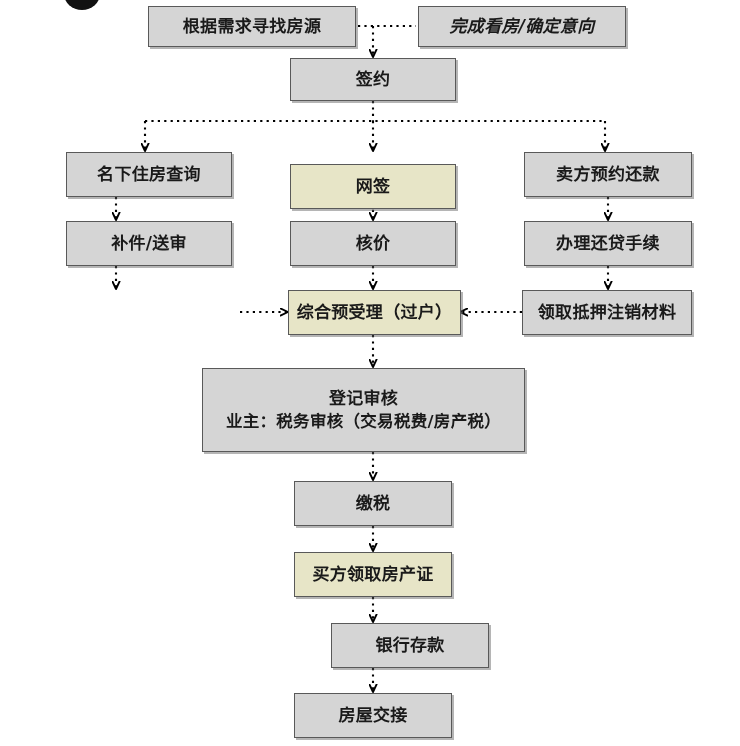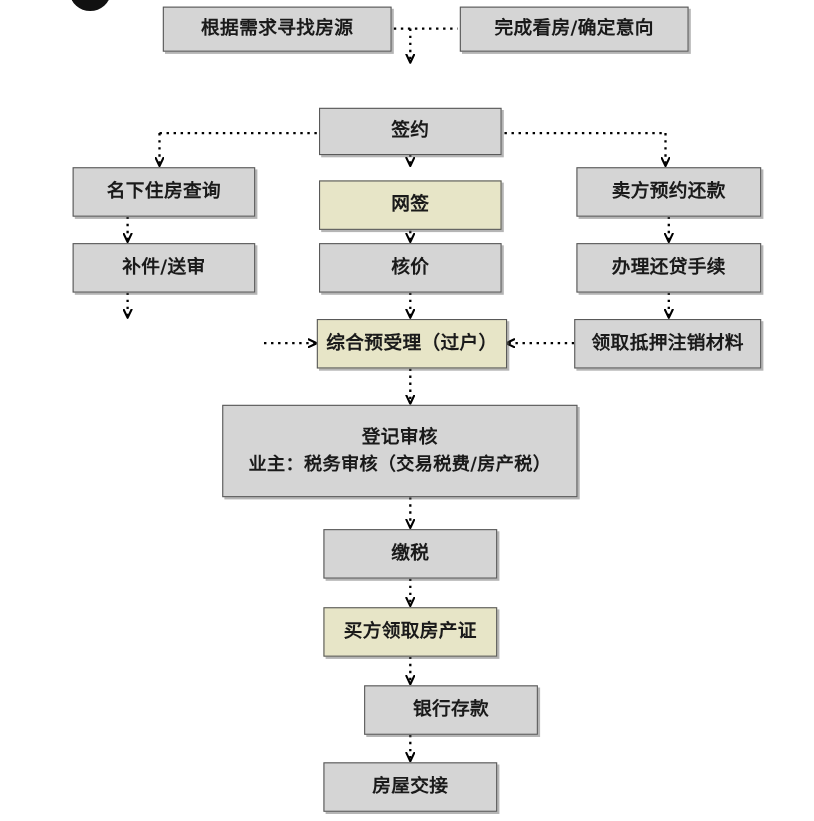--- a/index.html
+++ b/index.html
@@ -106,23 +106,23 @@
       <line x1="373" y1="335" x2="373" y2="366" marker-end="url(#arrowhead)"></line>
       <line x1="373" y1="452" x2="373" y2="479" marker-end="url(#arrowhead)"></line>
       <line x1="373" y1="526" x2="373" y2="550" marker-end="url(#arrowhead)"></line>
       <line x1="373" y1="597" x2="373" y2="621" marker-end="url(#arrowhead)"></line>
       <line x1="373" y1="668" x2="373" y2="691" marker-end="url(#arrowhead)"></line>
     </g>
   </svg>
 
   <div class="node" style="left:116px; top:6px; width:208px; height:41px;margin-left:32px;">根据需求寻找房源</div>
 
-  <div class="node" style="left:418px; top:6px; width:208px; height:41px;">完成看房/确定意向</div>
+  <div class="node" style="left:418px; top:6px; width:208px; height:41px;font-style:italic;">完成看房/确定意向</div>
 
-  <div class="node" style="left:290px; top:58px; width:166px; height:43px;margin-top:40px;">签约</div>
+  <div class="node" style="left:290px; top:58px; width:166px; height:43px;">签约</div>
 
   <div class="node" style="left:66px; top:152px; width:166px; height:45px;">名下住房查询</div>
 
   <div class="node highlight" style="left:290px; top:164px; width:166px; height:45px;">网签</div>
 
   <div class="node" style="left:524px; top:152px; width:168px; height:45px;">卖方预约还款</div>
 
   <div class="node" style="left:66px; top:221px; width:166px; height:45px;">补件/送审</div>
 
   <div class="node" style="left:290px; top:221px; width:166px; height:45px;">核价</div>

